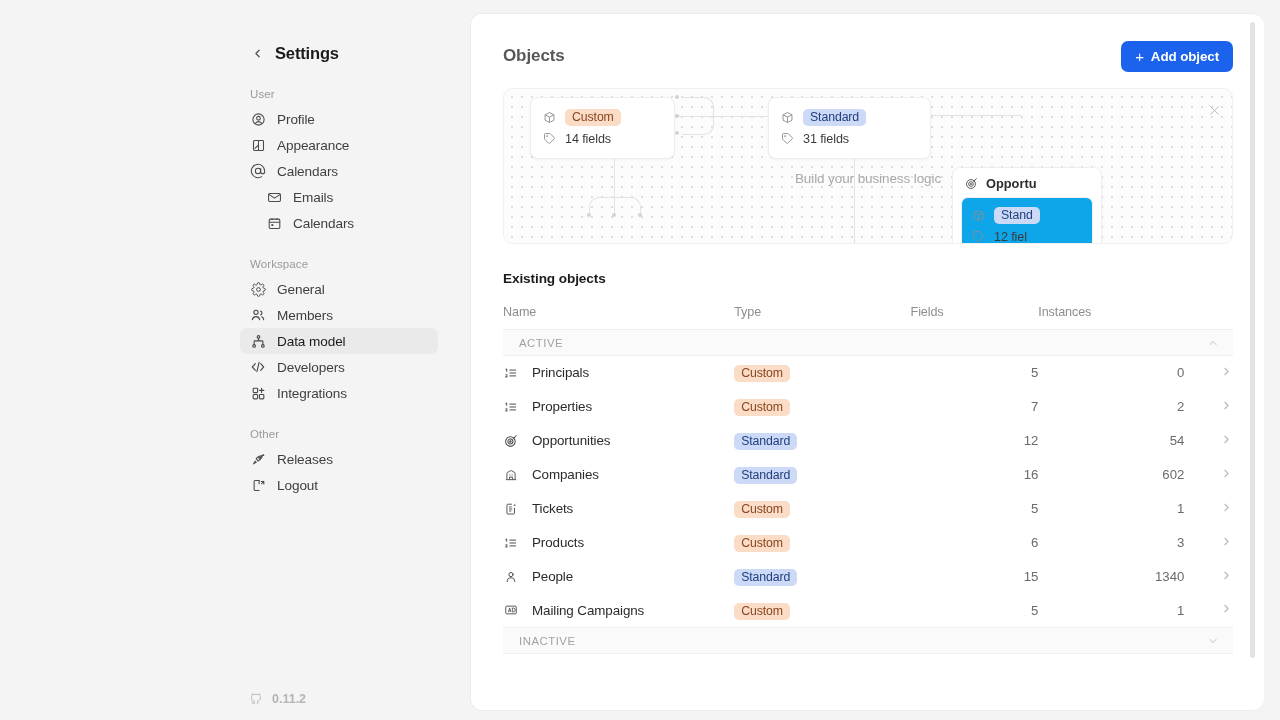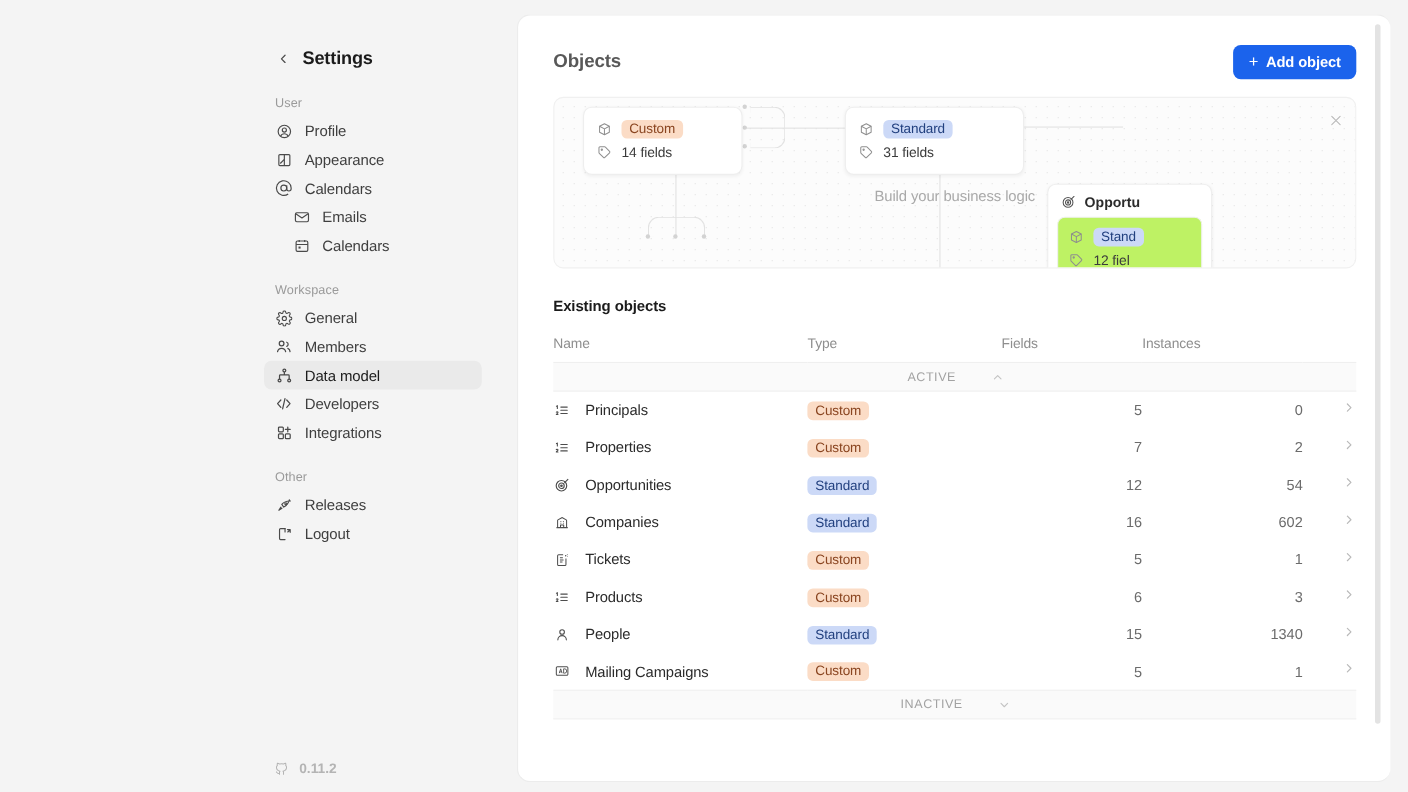--- a/index.html
+++ b/index.html
@@ -181,21 +181,21 @@
   .node .row .ic { width: 14px; height: 14px; color: #8e8e8e; display:flex; align-items:center; }
   .node-body { padding: 9px 12px; }
   .node-hdr {
     display: flex; align-items: center; gap: 7px;
     padding: 8px 12px 4px 12px;
     font-size: 12.8px; font-weight: bold; color: #2b2b2b;
   }
   .node-hdr .ic { width: 14px; height: 14px; color: #555; display:flex; align-items:center; }
   .node-sub {
     margin: 2px 8px 8px 8px;
-    background: #bef264;
+    background: #0ea5e9;
     border: 1px solid #f0f0f0;
     border-radius: 7px;
     padding: 7px 10px;
   }
 
   .chip {
     display: inline-block;
     padding: 1px 7px 2px 7px;
     border-radius: 5px;
     font-size: 12.3px;
@@ -254,21 +254,21 @@
   tr.group-row td {
     background: #fafafa;
     border-top: 1px solid #efefef;
     border-bottom: 1px solid #efefef;
     height: 25px;
     padding: 0;
   }
   .group-inner {
     display: flex;
     align-items: center;
-    justify-content: center;
+    justify-content: space-between;
     padding: 0 14px 0 16px;
     height: 25px;
     cursor: pointer;
     gap: 32px;
   }
   .group-label {
     font-size: 11.4px;
     color: #a2a2a2;
     letter-spacing: 0.5px;
   }

